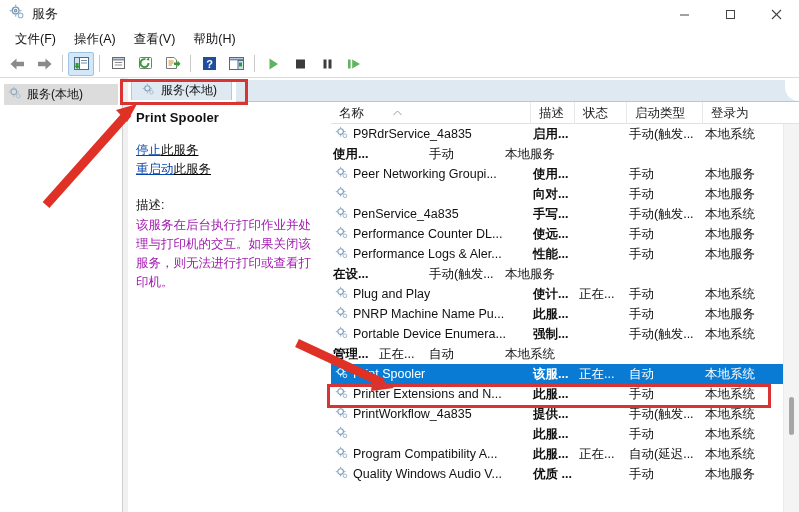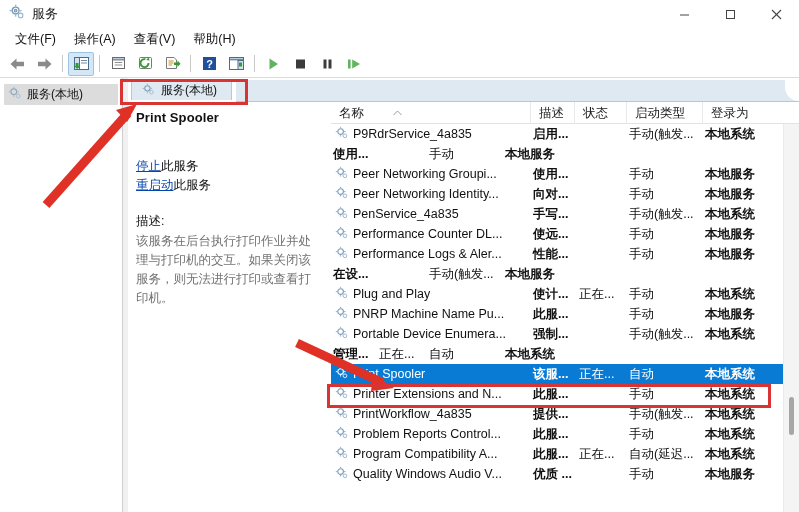--- a/index.html
+++ b/index.html
@@ -60,46 +60,46 @@
     background:#dfe9f2;border:1px solid #b5c7d8;border-bottom:none;
     display:flex;align-items:center;gap:6px;padding:0 14px 0 10px;box-sizing:border-box;
     font-size:12px;color:#111;white-space:nowrap;
   }
   .tab-fill{position:absolute;left:108px;top:2px;right:0;height:21px;background:#dfe9f2;border-bottom:1px solid #b5c7d8;}
   .tab-fill:after{content:"";position:absolute;right:0;top:0;width:14px;height:21px;background:#fff;border-bottom-left-radius:14px;}
 
   
   .detail{position:absolute;left:0;top:24px;width:203px;height:410px;background:#fff;box-sizing:border-box;padding:8px 10px 0 8px;}
   .detail-title{font-size:13px;font-weight:bold;color:#111;letter-spacing:.1px;}
-  .detail-links{margin-top:32px;line-height:19px;}
+  .detail-links{margin-top:16px;line-height:19px;text-decoration:underline;}
   .dl-row{font-size:12.5px;color:#111;white-space:nowrap;}
   .dl-row a{color:#0645ad;text-decoration:underline;cursor:pointer;}
   .desc-head{margin-top:18px;font-size:12.5px;color:#111;}
-  .desc-body{margin-top:2px;font-size:12.5px;color:#737373;line-height:19px;}
+  .desc-body{margin-top:2px;font-size:12.5px;color:#a21caf;line-height:19px;}
 
   
   .listview{position:absolute;left:203px;top:24px;width:468px;height:410px;background:#fff;}
   .lv-header{
     position:absolute;left:0;top:0;width:468px;height:22px;background:#fff;
     border-bottom:1px solid #e2e2e2;display:flex;box-sizing:border-box;
   }
   .lv-h{
     position:relative;height:22px;display:flex;align-items:center;
     font-size:12.5px;color:#1a1a1a;padding-left:8px;box-sizing:border-box;
     border-right:1px solid #e8e8e8;white-space:nowrap;
   }
   .sort-caret{position:absolute;left:62px;top:3px;width:9px;height:6px;}
   .lv-rows{position:absolute;left:0;top:22px;width:453px;height:388px;overflow:hidden;}
   .lv-row{height:20px;display:flex;align-items:center;font-size:12.5px;color:#111;white-space:nowrap;}
   .lv-row.sel{background:#0a7bd4;color:#fff;}
   .c-name{width:200px;display:flex;align-items:center;gap:4px;padding-left:4px;box-sizing:border-box;overflow:hidden;}
   .c-desc{width:44px;box-sizing:border-box;padding-left:2px;overflow:hidden;font-weight:bold;}
   .c-state{width:52px;box-sizing:border-box;padding-left:4px;overflow:hidden;}
   .c-start{width:76px;box-sizing:border-box;padding-left:2px;overflow:hidden;}
-  .c-logon{width:70px;box-sizing:border-box;padding-left:2px;overflow:hidden;font-weight:bold;}
+  .c-logon{width:70px;box-sizing:border-box;padding-left:2px;overflow:hidden;}
   .nm{overflow:hidden;text-overflow:clip;}
 
   
   .vscroll{position:absolute;right:0;top:22px;width:15px;height:388px;background:#f4f4f4;border-left:1px solid #eaeaea;}
   .vthumb{position:absolute;left:5px;top:273px;width:5px;height:38px;background:#a6a6a6;border-radius:3px;}
 
   
   .anno{position:absolute;pointer-events:none;}
   .redbox{position:absolute;border:3px solid #d83434;box-sizing:border-box;pointer-events:none;}
 </style>
@@ -383,21 +383,20 @@
                       <circle cx="6.4" cy="6.4" r="3.2"></circle>
                     </g>
                     <g fill="#9ab4cb">
                       <rect x="5.8" y="0.9" width="1.2" height="1.9"></rect>
                       <rect x="5.8" y="10.2" width="1.2" height="1.9"></rect>
                       <rect x="0.9" y="5.8" width="1.9" height="1.2"></rect>
                       <rect x="10.2" y="5.8" width="1.9" height="1.2"></rect>
                     </g>
                     <circle cx="11.4" cy="11.2" r="2.1" fill="none" stroke="#9ab4cb" stroke-width="1.1"></circle>
                   </svg></span>
-                <span class="nm">Peer Networking Identity...</span>
               </div>
               <div class="c-desc">向对...</div>
               <div class="c-state"></div>
               <div class="c-start">手动</div>
               <div class="c-logon">本地服务</div>
             </div>
             <div class="lv-row">
               <div class="c-name">
                 <span><svg width="14" height="14" viewBox="0 0 16 16">
                     <g fill="none" stroke="#7e9db8" stroke-width="1.3">
@@ -605,21 +604,20 @@
                       <circle cx="6.4" cy="6.4" r="3.2"></circle>
                     </g>
                     <g fill="#9ab4cb">
                       <rect x="5.8" y="0.9" width="1.2" height="1.9"></rect>
                       <rect x="5.8" y="10.2" width="1.2" height="1.9"></rect>
                       <rect x="0.9" y="5.8" width="1.9" height="1.2"></rect>
                       <rect x="10.2" y="5.8" width="1.9" height="1.2"></rect>
                     </g>
                     <circle cx="11.4" cy="11.2" r="2.1" fill="none" stroke="#9ab4cb" stroke-width="1.1"></circle>
                   </svg></span>
-                <span class="nm">Problem Reports Control...</span>
               </div>
               <div class="c-desc">此服...</div>
               <div class="c-state"></div>
               <div class="c-start">手动</div>
               <div class="c-logon">本地系统</div>
             </div>
             <div class="lv-row">
               <div class="c-name">
                 <span><svg width="14" height="14" viewBox="0 0 16 16">
                     <g fill="none" stroke="#7e9db8" stroke-width="1.3">

